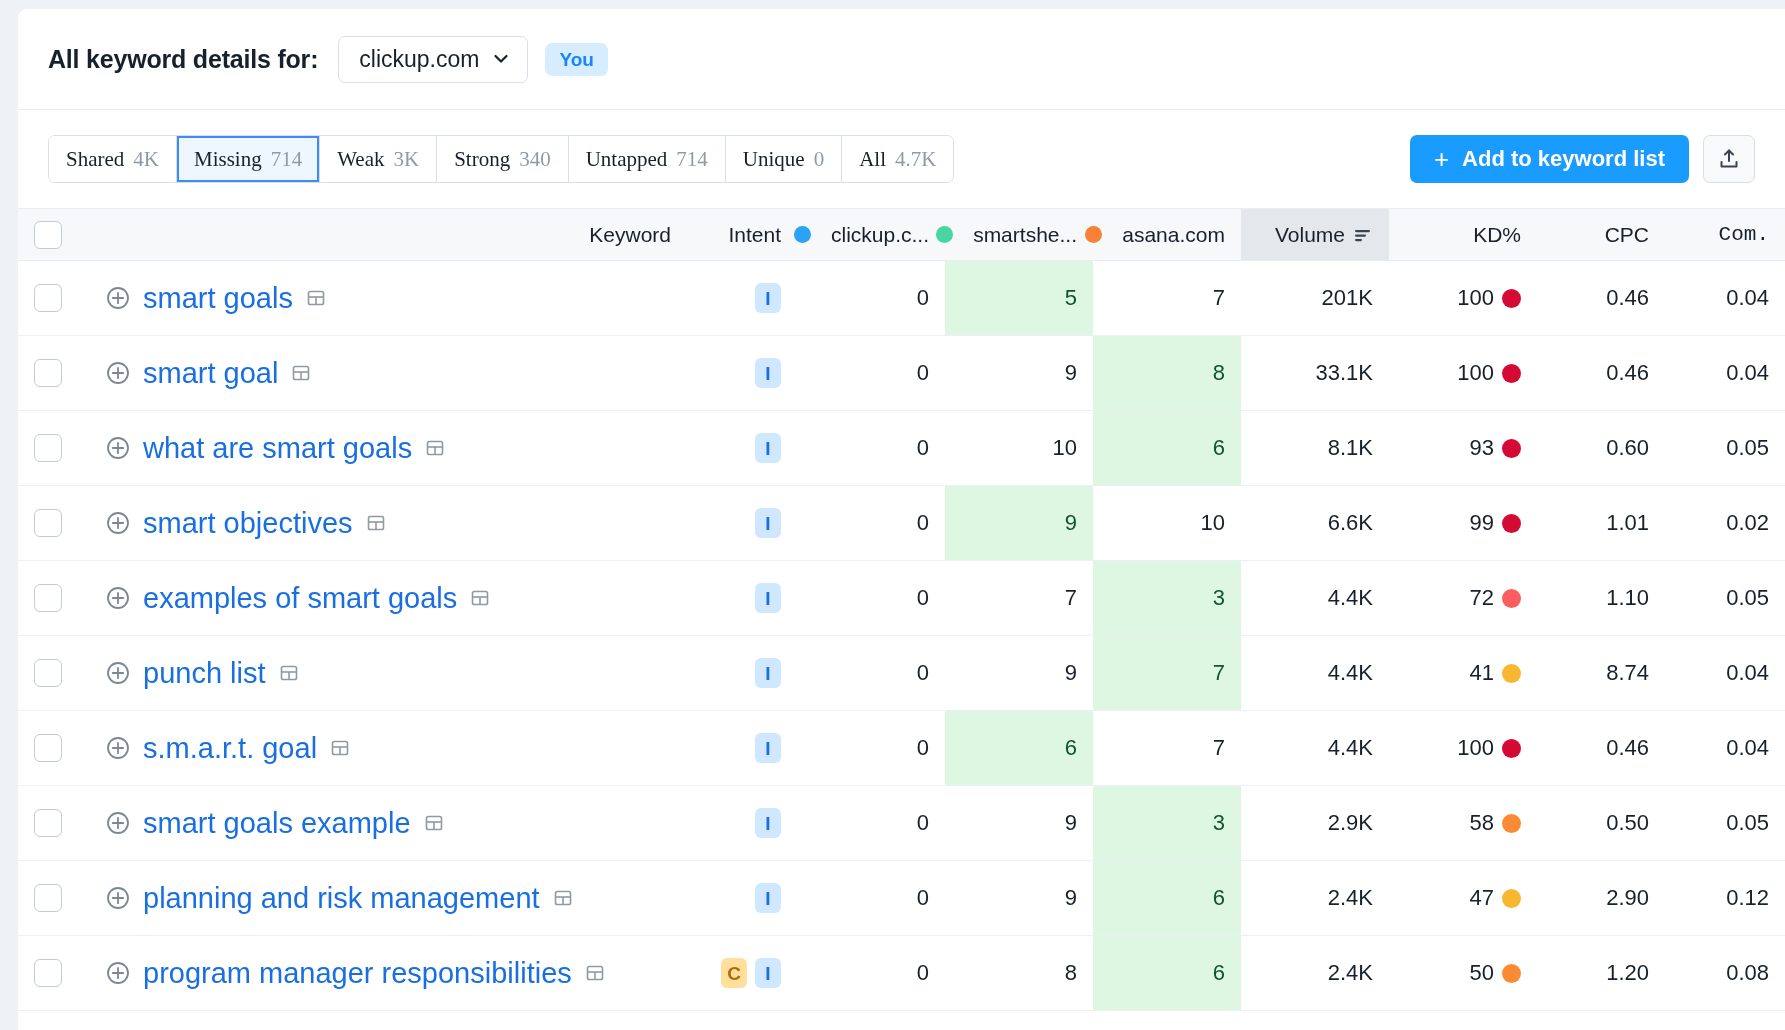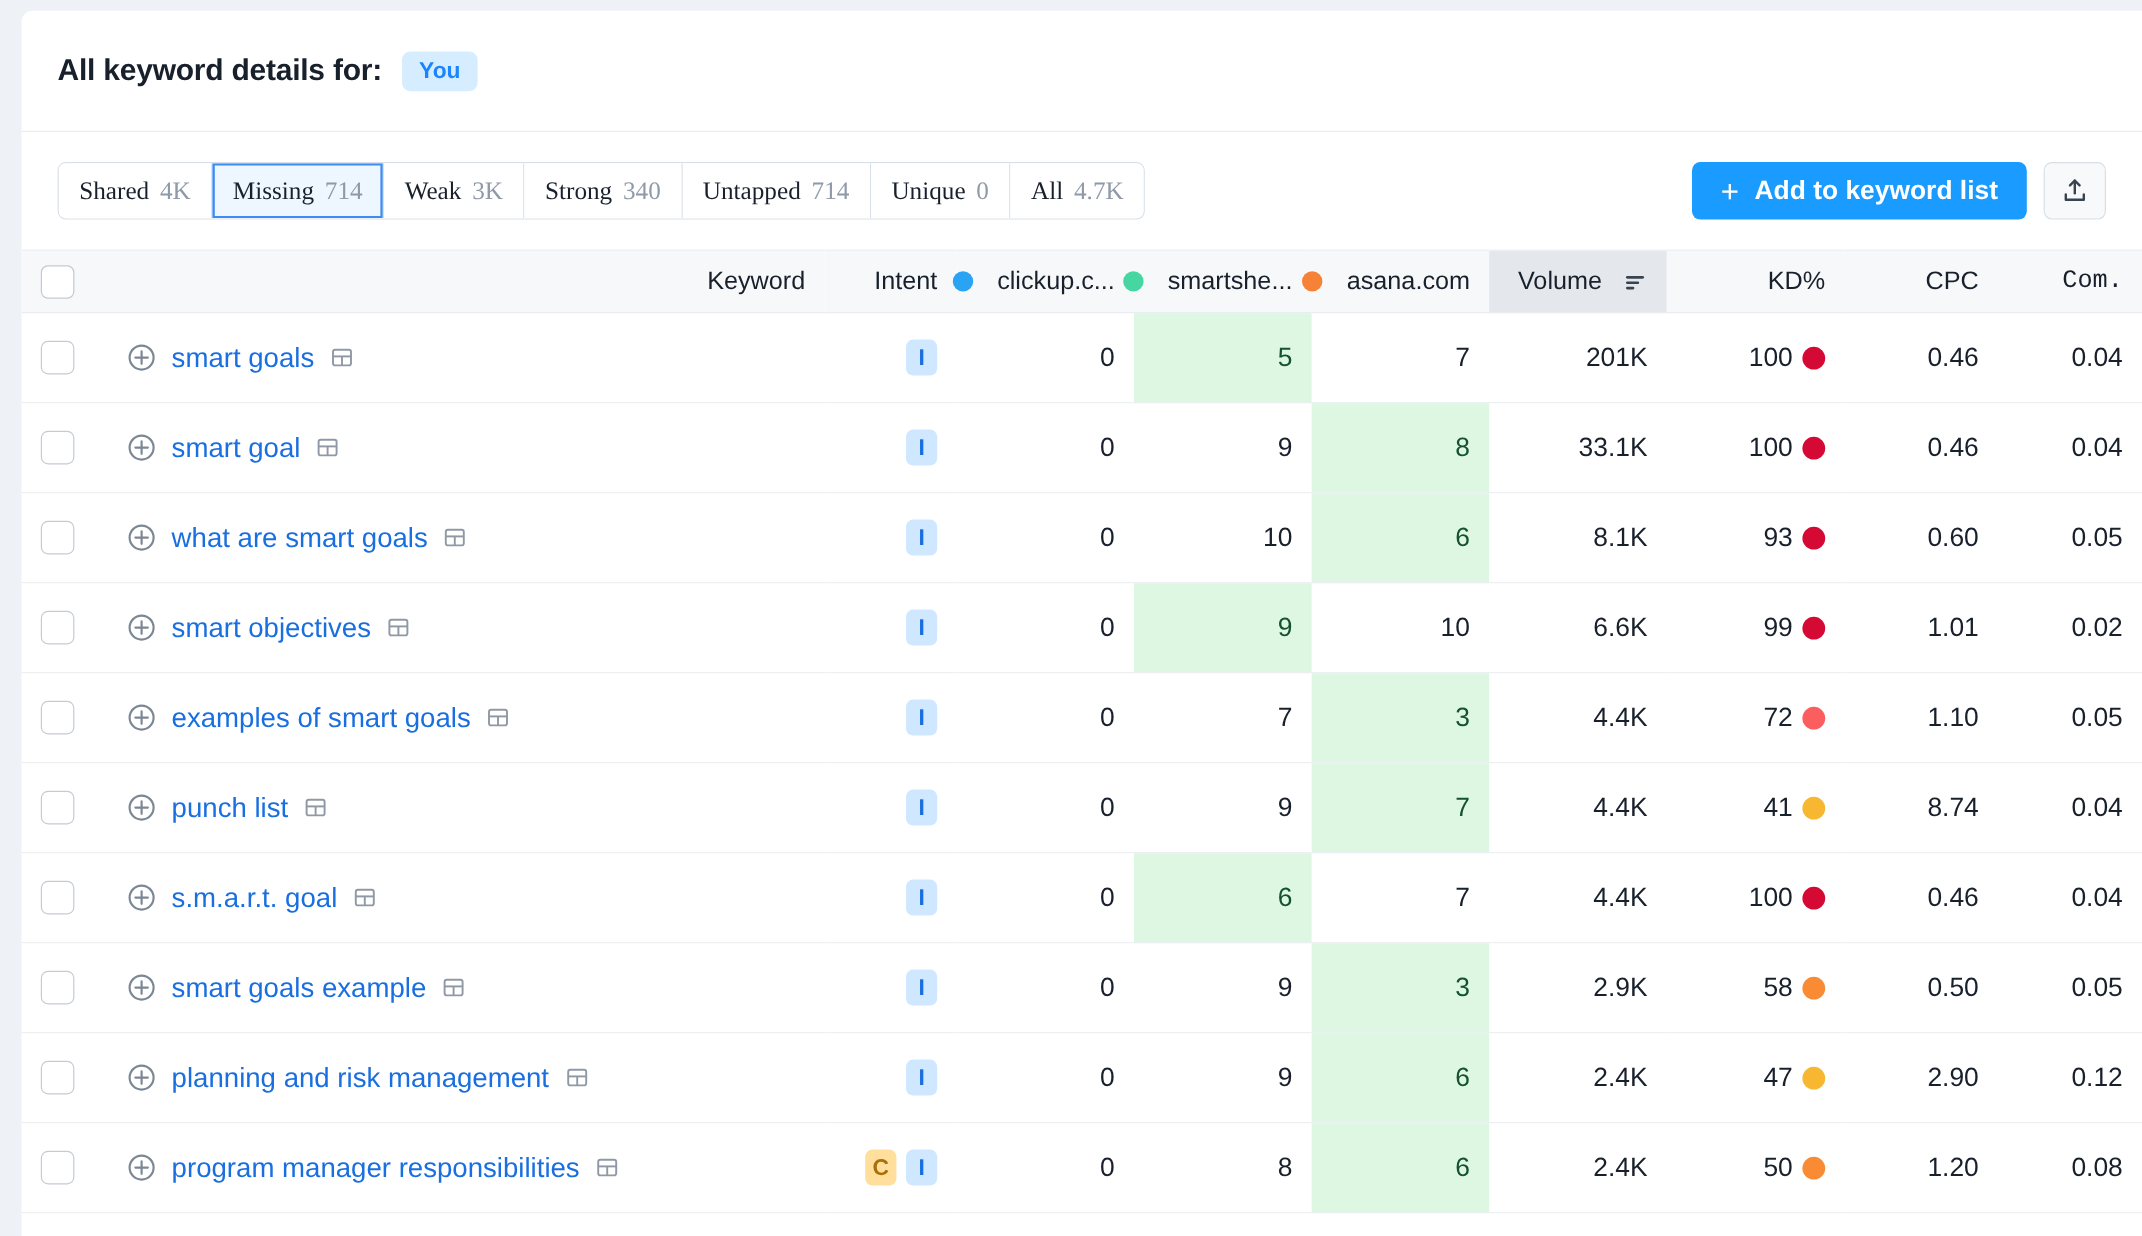--- a/index.html
+++ b/index.html
@@ -164,21 +164,21 @@
     display: flex;
     align-items: center;
     justify-content: flex-end;
     gap: 20px;
   }
   .dot {
     width: 17px; height: 17px; border-radius: 50%;
     display: inline-block; flex: none;
   }
   th .vol-head {
-    display: flex; align-items: center; justify-content: flex-end; gap: 18px;
+    display: flex; align-items: center; justify-content: flex-end; gap: 8px;
     cursor: pointer;
   }
 
   table.kw tbody td {
     height: 75px;
     border-bottom: 1px solid #edf0f3;
     padding: 0 16px;
     text-align: right;
     white-space: nowrap;
     vertical-align: middle;
@@ -193,21 +193,21 @@
     border: 1px solid #c3cbd5;
     border-radius: 6px;
     background: #fff;
     display: block;
     cursor: pointer;
   }
   .kw-cell { display: flex; align-items: center; gap: 13px; }
   .plus-circle { width: 24px; height: 24px; flex: none; cursor: pointer; }
   .kw-link {
     color: #1a6fe0;
-    font-size: 23px;
+    font-size: 29px;
     text-decoration: none;
     cursor: pointer;
   }
   .serp-icon { width: 20px; height: 20px; flex: none; opacity: .95; }
 
   .intent-wrap { display: flex; align-items: center; justify-content: flex-end; gap: 8px; }
   .intent {
     display: inline-flex; align-items: center; justify-content: center;
     width: 26px; height: 30px;
     border-radius: 6px;
@@ -223,20 +223,26 @@
   .num-green { color: #14532d; }
 </style>
 </head>
 <body>
 
 <div class="page">
  <div class="card">
 
   <div class="hdr">
     <span class="hdr-title">All keyword details for:</span>
+    <div class="domain-select">
+      <span class="txt">clickup.com</span>
+      <svg class="chev" viewBox="0 0 16 16">
+        <path d="M2.5 5 L8 10.5 L13.5 5" fill="none" stroke="#18202c" stroke-width="2.2" stroke-linecap="round" stroke-linejoin="round"></path>
+      </svg>
+    </div>
     <span class="you-badge">You</span>
   </div>
 
   <div class="toolbar">
     <div class="segmented">
       <div class="seg">
             <span>Shared</span>
             <span class="cnt">4K</span>
           </div>
       <div class="seg active">

